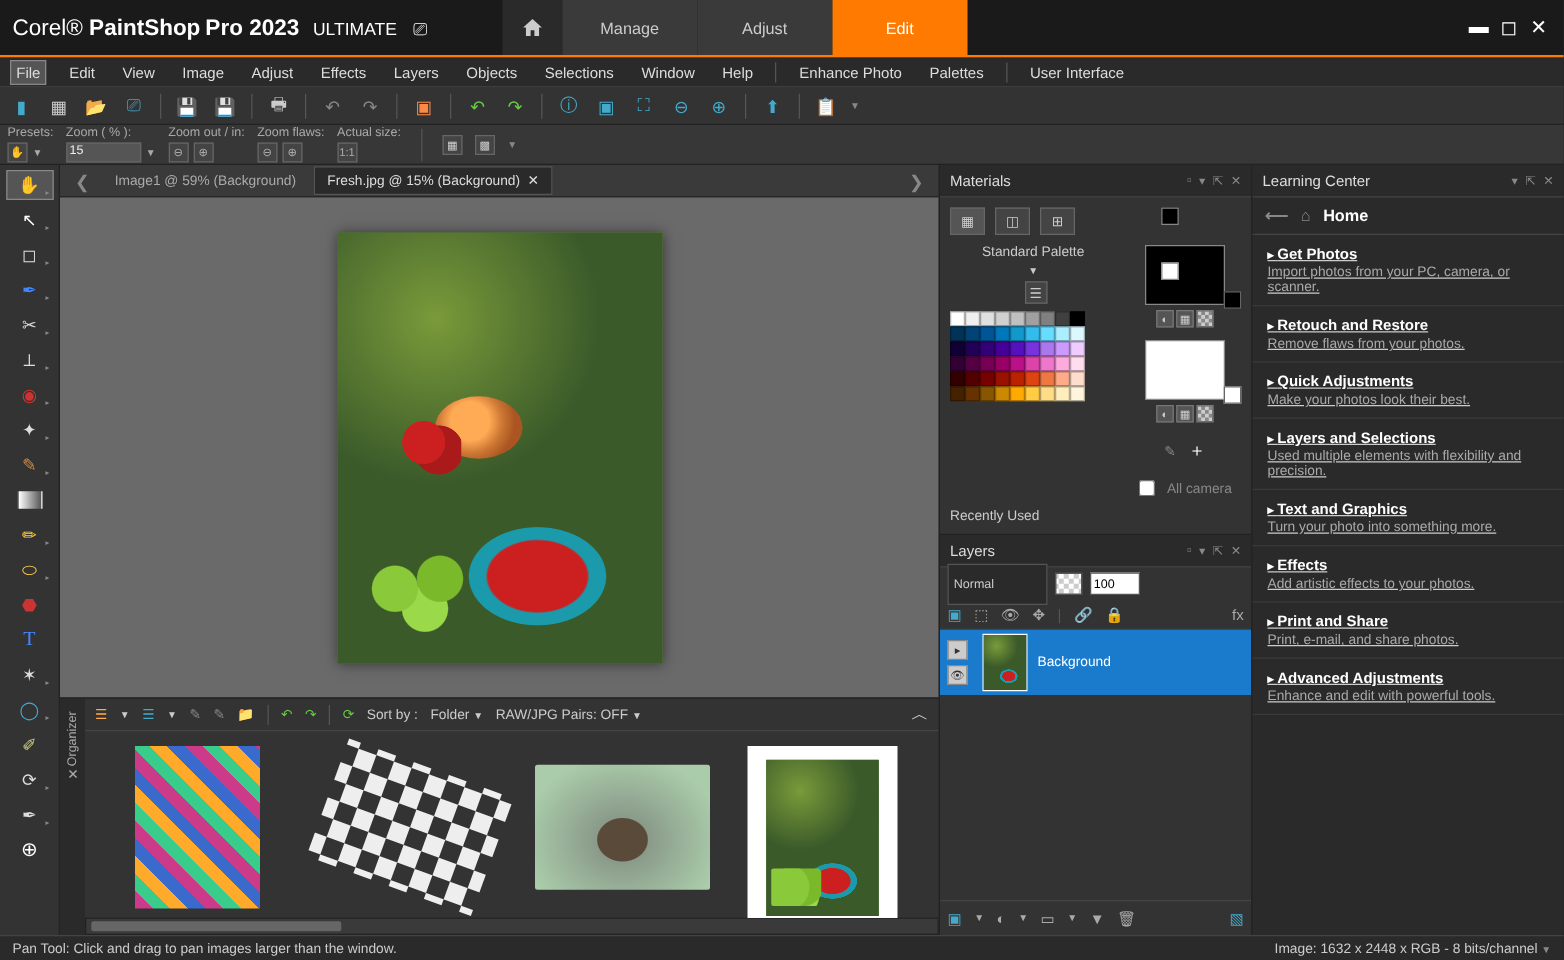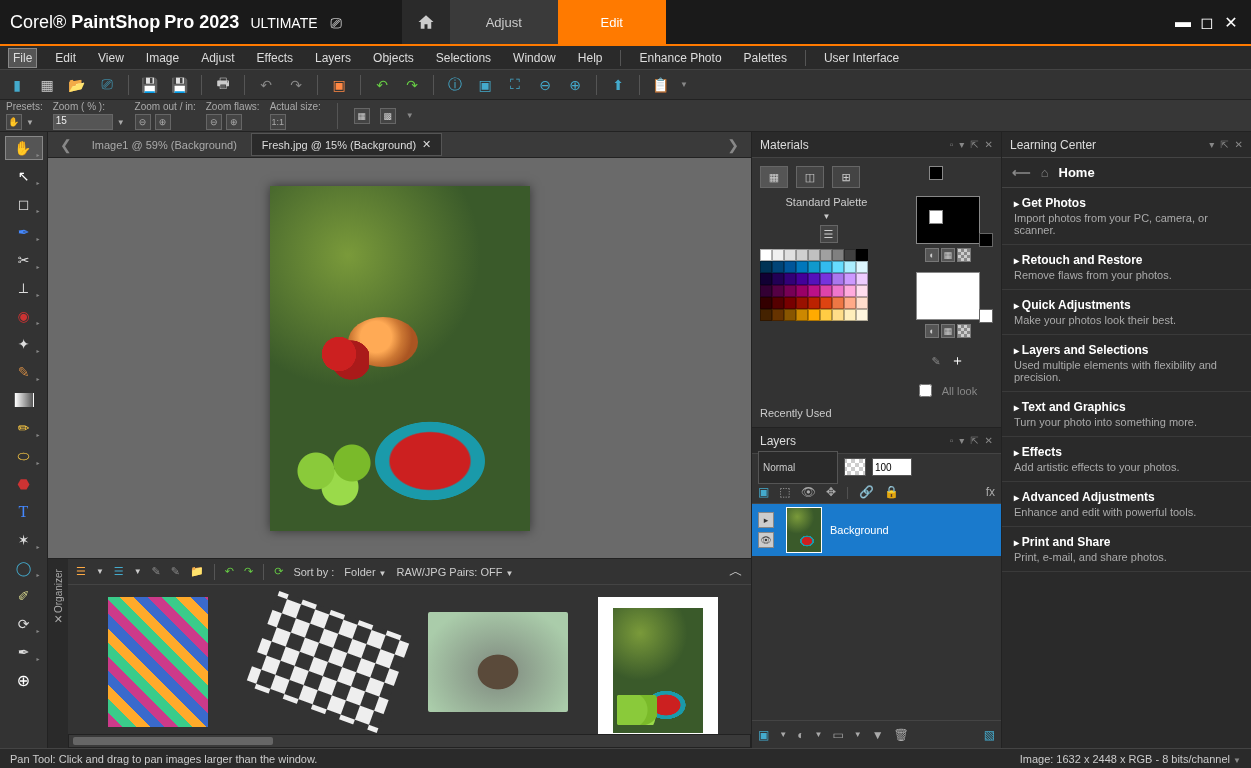--- a/index.html
+++ b/index.html
@@ -104,21 +104,21 @@
 .layer-row.selected { background:#1a7acc; color:#fff;}
 .layer-vis { width:20px; display:flex; flex-direction:column; gap:4px;}
 .layer-vis span { width:16px; height:16px; background:#ccc; border:1px solid #888; font-size:9px; display:flex; align-items:center; justify-content:center; color:#333;}
 .layer-thumb { width:36px; height:46px; border:1px solid #fff;}
 .layer-footer { height:28px; display:flex; align-items:center; padding:0 6px; gap:10px; border-top:1px solid #444; font-size:12px; color:#aaa;}
 .lf-spacer { margin-left:auto;}
 
 
 .learning { width: 250px; background:#2a2a2a; display:flex; flex-direction:column; border-left:1px solid #222;}
 .lc-home { height:30px; display:flex; align-items:center; padding:0 10px; gap:10px; font-size:13px; font-weight:bold; color:#fff; border-bottom:1px solid #444;}
-.lc-section { padding:8px 12px; border-bottom:1px solid #3a3a3a; }
+.lc-section { padding:8px 12px; border-bottom:1px solid #3a3a3a;text-decoration:underline; }
 .lc-title { font-size:12px; font-weight:bold; color:#fff; }
 .lc-title::before { content:"▸ "; font-size:10px;}
 .lc-desc { font-size:11px; color:#aaa; margin-top:2px;}
 
 
 .status-bar { position:absolute; bottom:0; left:0; right:0; height:20px; background:#2a2a2a; display:flex; align-items:center; padding:0 10px; font-size:11px; color:#ccc; border-top:1px solid #444;}
 .status-right { margin-left:auto;}
 
 .scroll-h { height:14px; background:#3a3a3a; border:1px solid #222; position:relative;}
 .scroll-h::before { content:""; position:absolute; left:4px; top:2px; height:8px; width:200px; background:#666; border-radius:2px;}
@@ -134,20 +134,21 @@
     <span class="bold">PaintShop</span><span class="bold" style="margin-left:4px">Pro 2023</span>
     <span style="margin-left:6px;font-size:14px">ULTIMATE</span>
     <span style="margin-left:8px;font-size:14px">⎚</span>
   </div>
   <div class="tabs-workspace">
     <div class="ws-tab home">
         <svg width="18" height="18" viewBox="0 0 24 24" fill="#ccc">
           <path d="M12 3l10 9h-3v9h-5v-6h-4v6H5v-9H2z"></path>
         </svg>
       </div>
+    <div class="ws-tab">Manage</div>
     <div class="ws-tab">Adjust</div>
     <div class="ws-tab active">Edit</div>
   </div>
   <div class="win-controls">
     <div class="win-btn">▬</div>
     <div class="win-btn">◻</div>
     <div class="win-btn">✕</div>
   </div>
 </div>
 <div class="accent-line"></div>
@@ -437,21 +438,21 @@
           <div style="position:absolute; margin-top:-30px; margin-left:-24px; display:flex; flex-direction:column; gap:30px;">
             <span style="width:14px;height:14px;background:#000;border:1px solid #888"></span>
             <span style="width:14px;height:14px;background:#fff;border:1px solid #888"></span>
           </div>
           <div class="tool-row">
             <span>✎</span>
             <span style="color:#fff;font-size:14px">＋</span>
           </div>
           <div class="tool-row">
             <input type="checkbox" style="">
-            <span>All look</span>
+            <span>All camera</span>
           </div>
         </div>
       </div>
       <div class="recently">Recently Used</div>
     </div>
 
     <div class="layers-panel">
       <div class="panel-header">
         <span>Layers</span>
         <span class="spacer">
@@ -539,26 +540,26 @@
         </div>
         <div class="lc-section">
           <div class="lc-title">Text and Graphics</div>
           <div class="lc-desc">Turn your photo into something more.</div>
         </div>
         <div class="lc-section">
           <div class="lc-title">Effects</div>
           <div class="lc-desc">Add artistic effects to your photos.</div>
         </div>
         <div class="lc-section">
+          <div class="lc-title">Print and Share</div>
+          <div class="lc-desc">Print, e-mail, and share photos.</div>
+        </div>
+        <div class="lc-section">
           <div class="lc-title">Advanced Adjustments</div>
           <div class="lc-desc">Enhance and edit with powerful tools.</div>
-        </div>
-        <div class="lc-section">
-          <div class="lc-title">Print and Share</div>
-          <div class="lc-desc">Print, e-mail, and share photos.</div>
         </div>
       </div>
   </div>
 </div>
 
 <div class="status-bar">
   <span>Pan Tool: Click and drag to pan images larger than the window.</span>
   <span class="status-right"><span>Image:   1632 x 2448 x RGB - 8 bits/channel</span> <span style="font-size:8px;color:#888">▼</span></span>
 </div>
 

